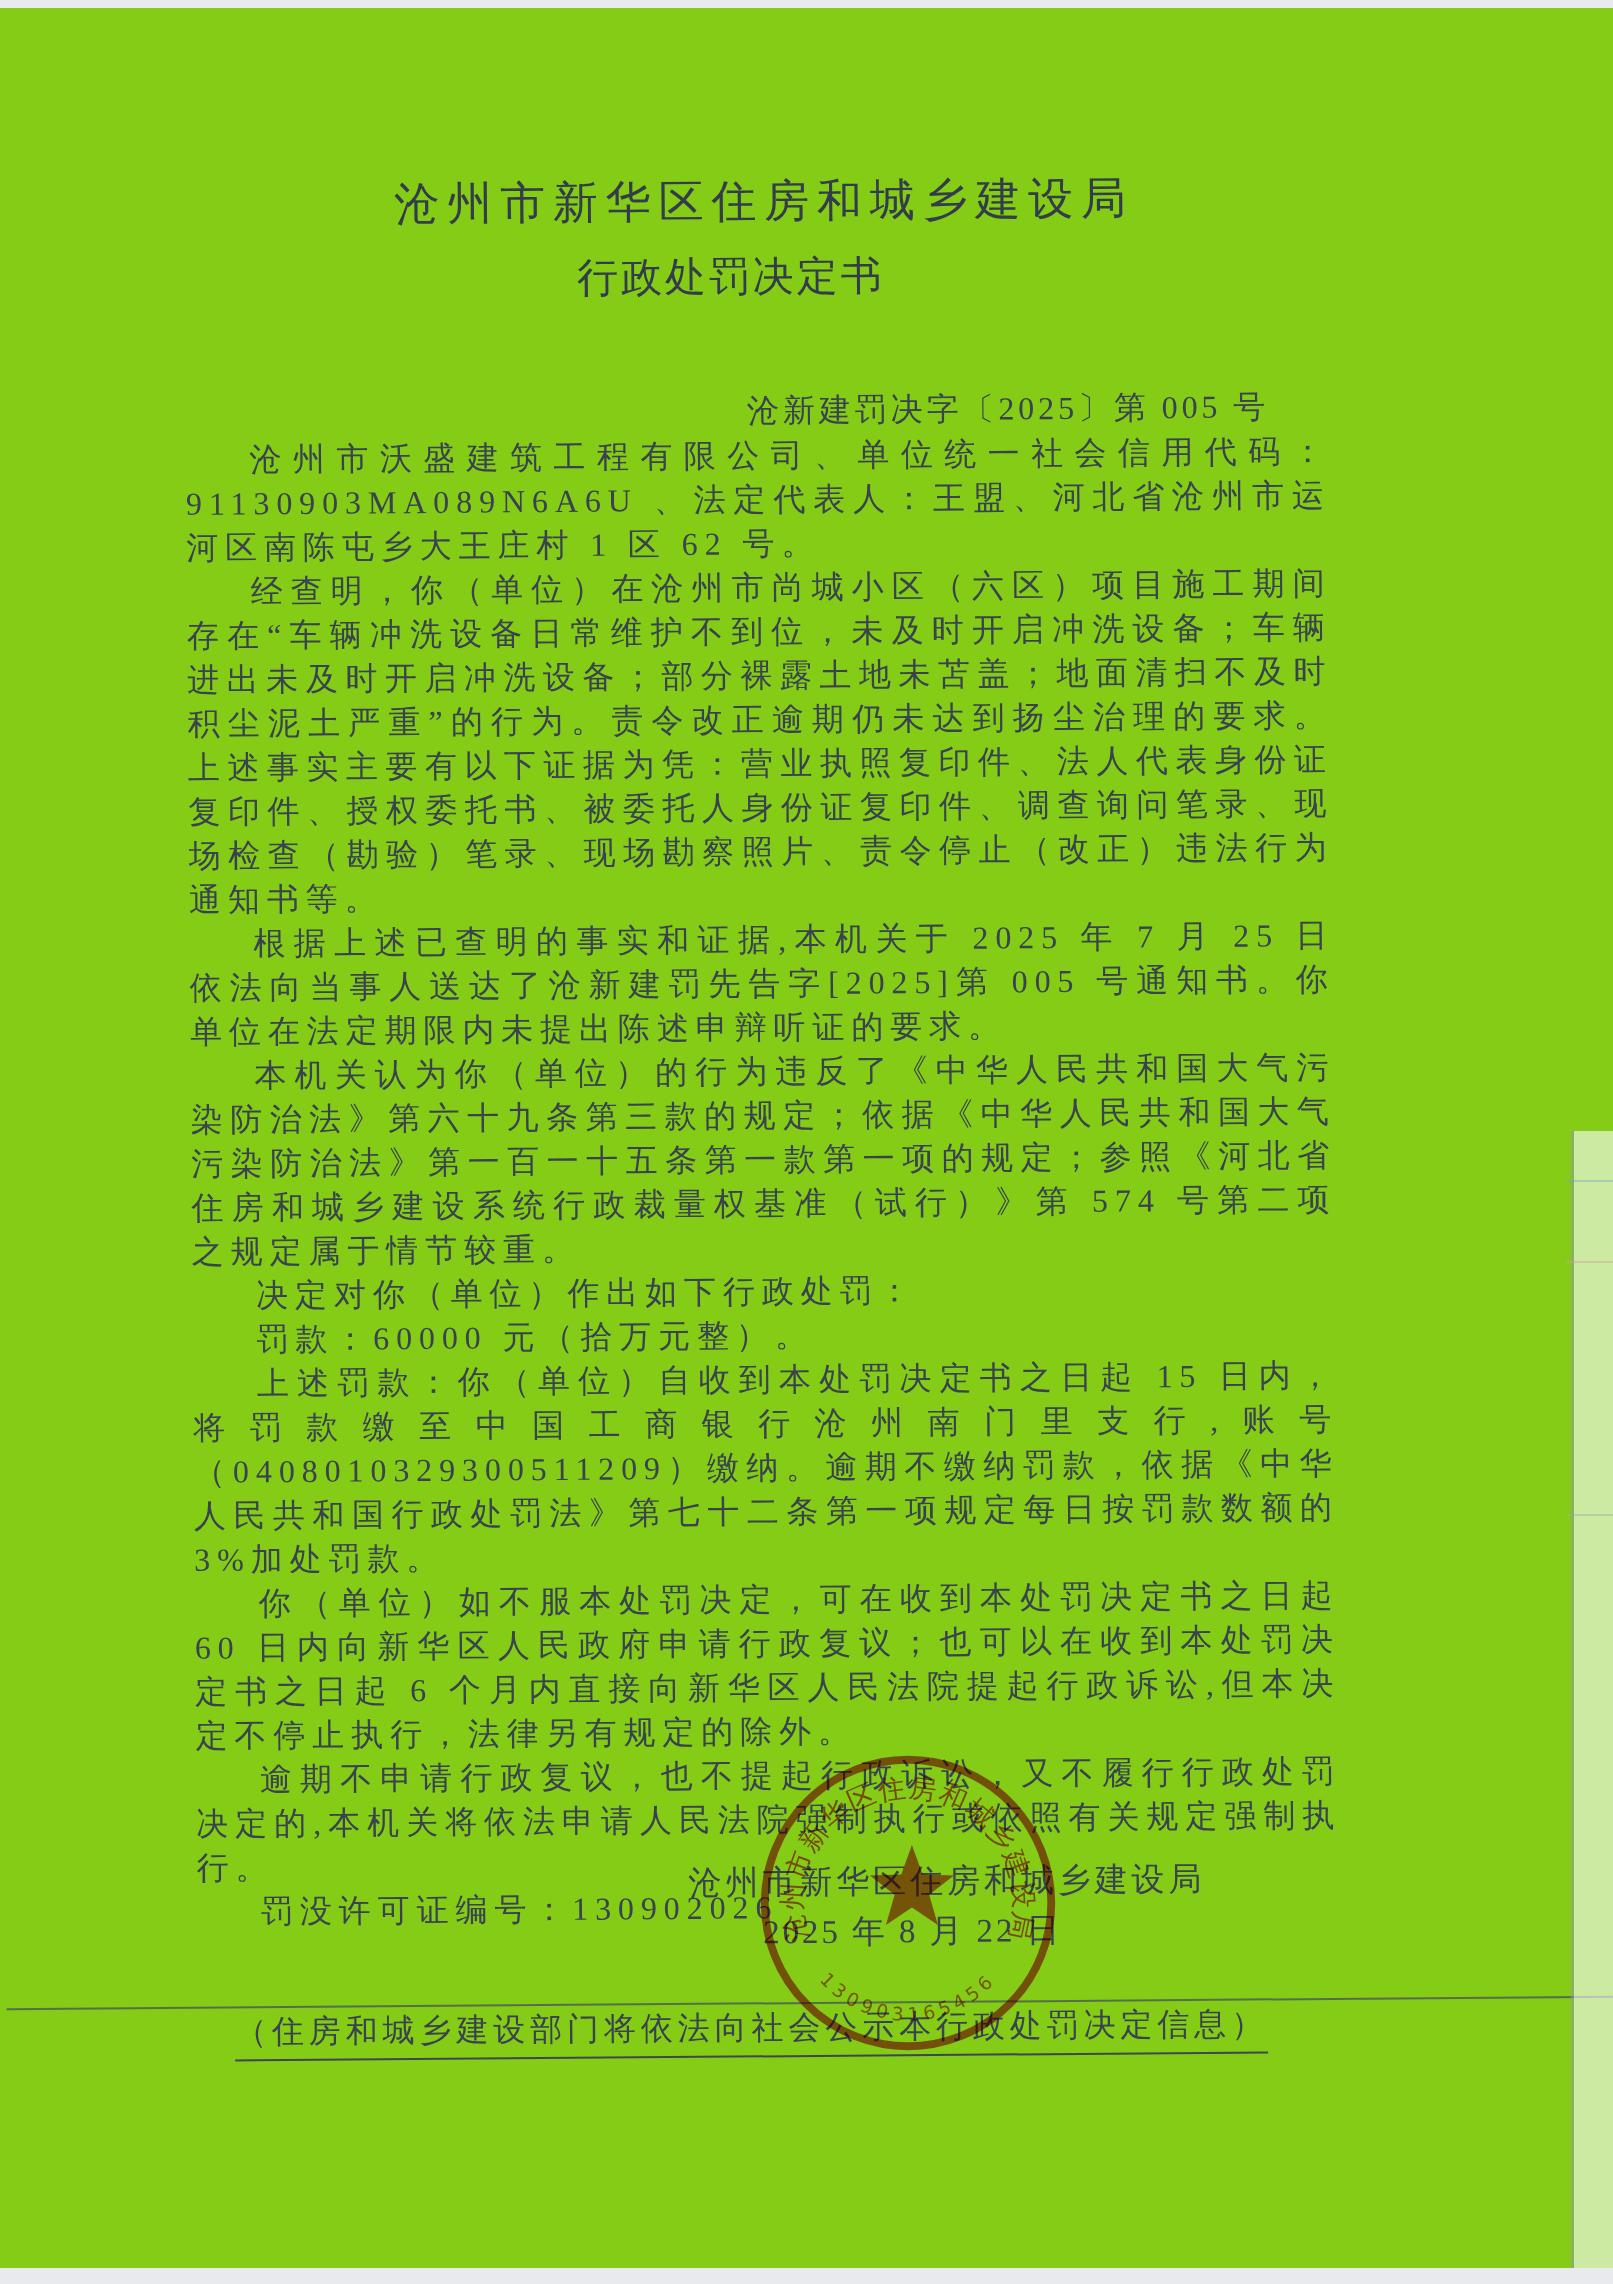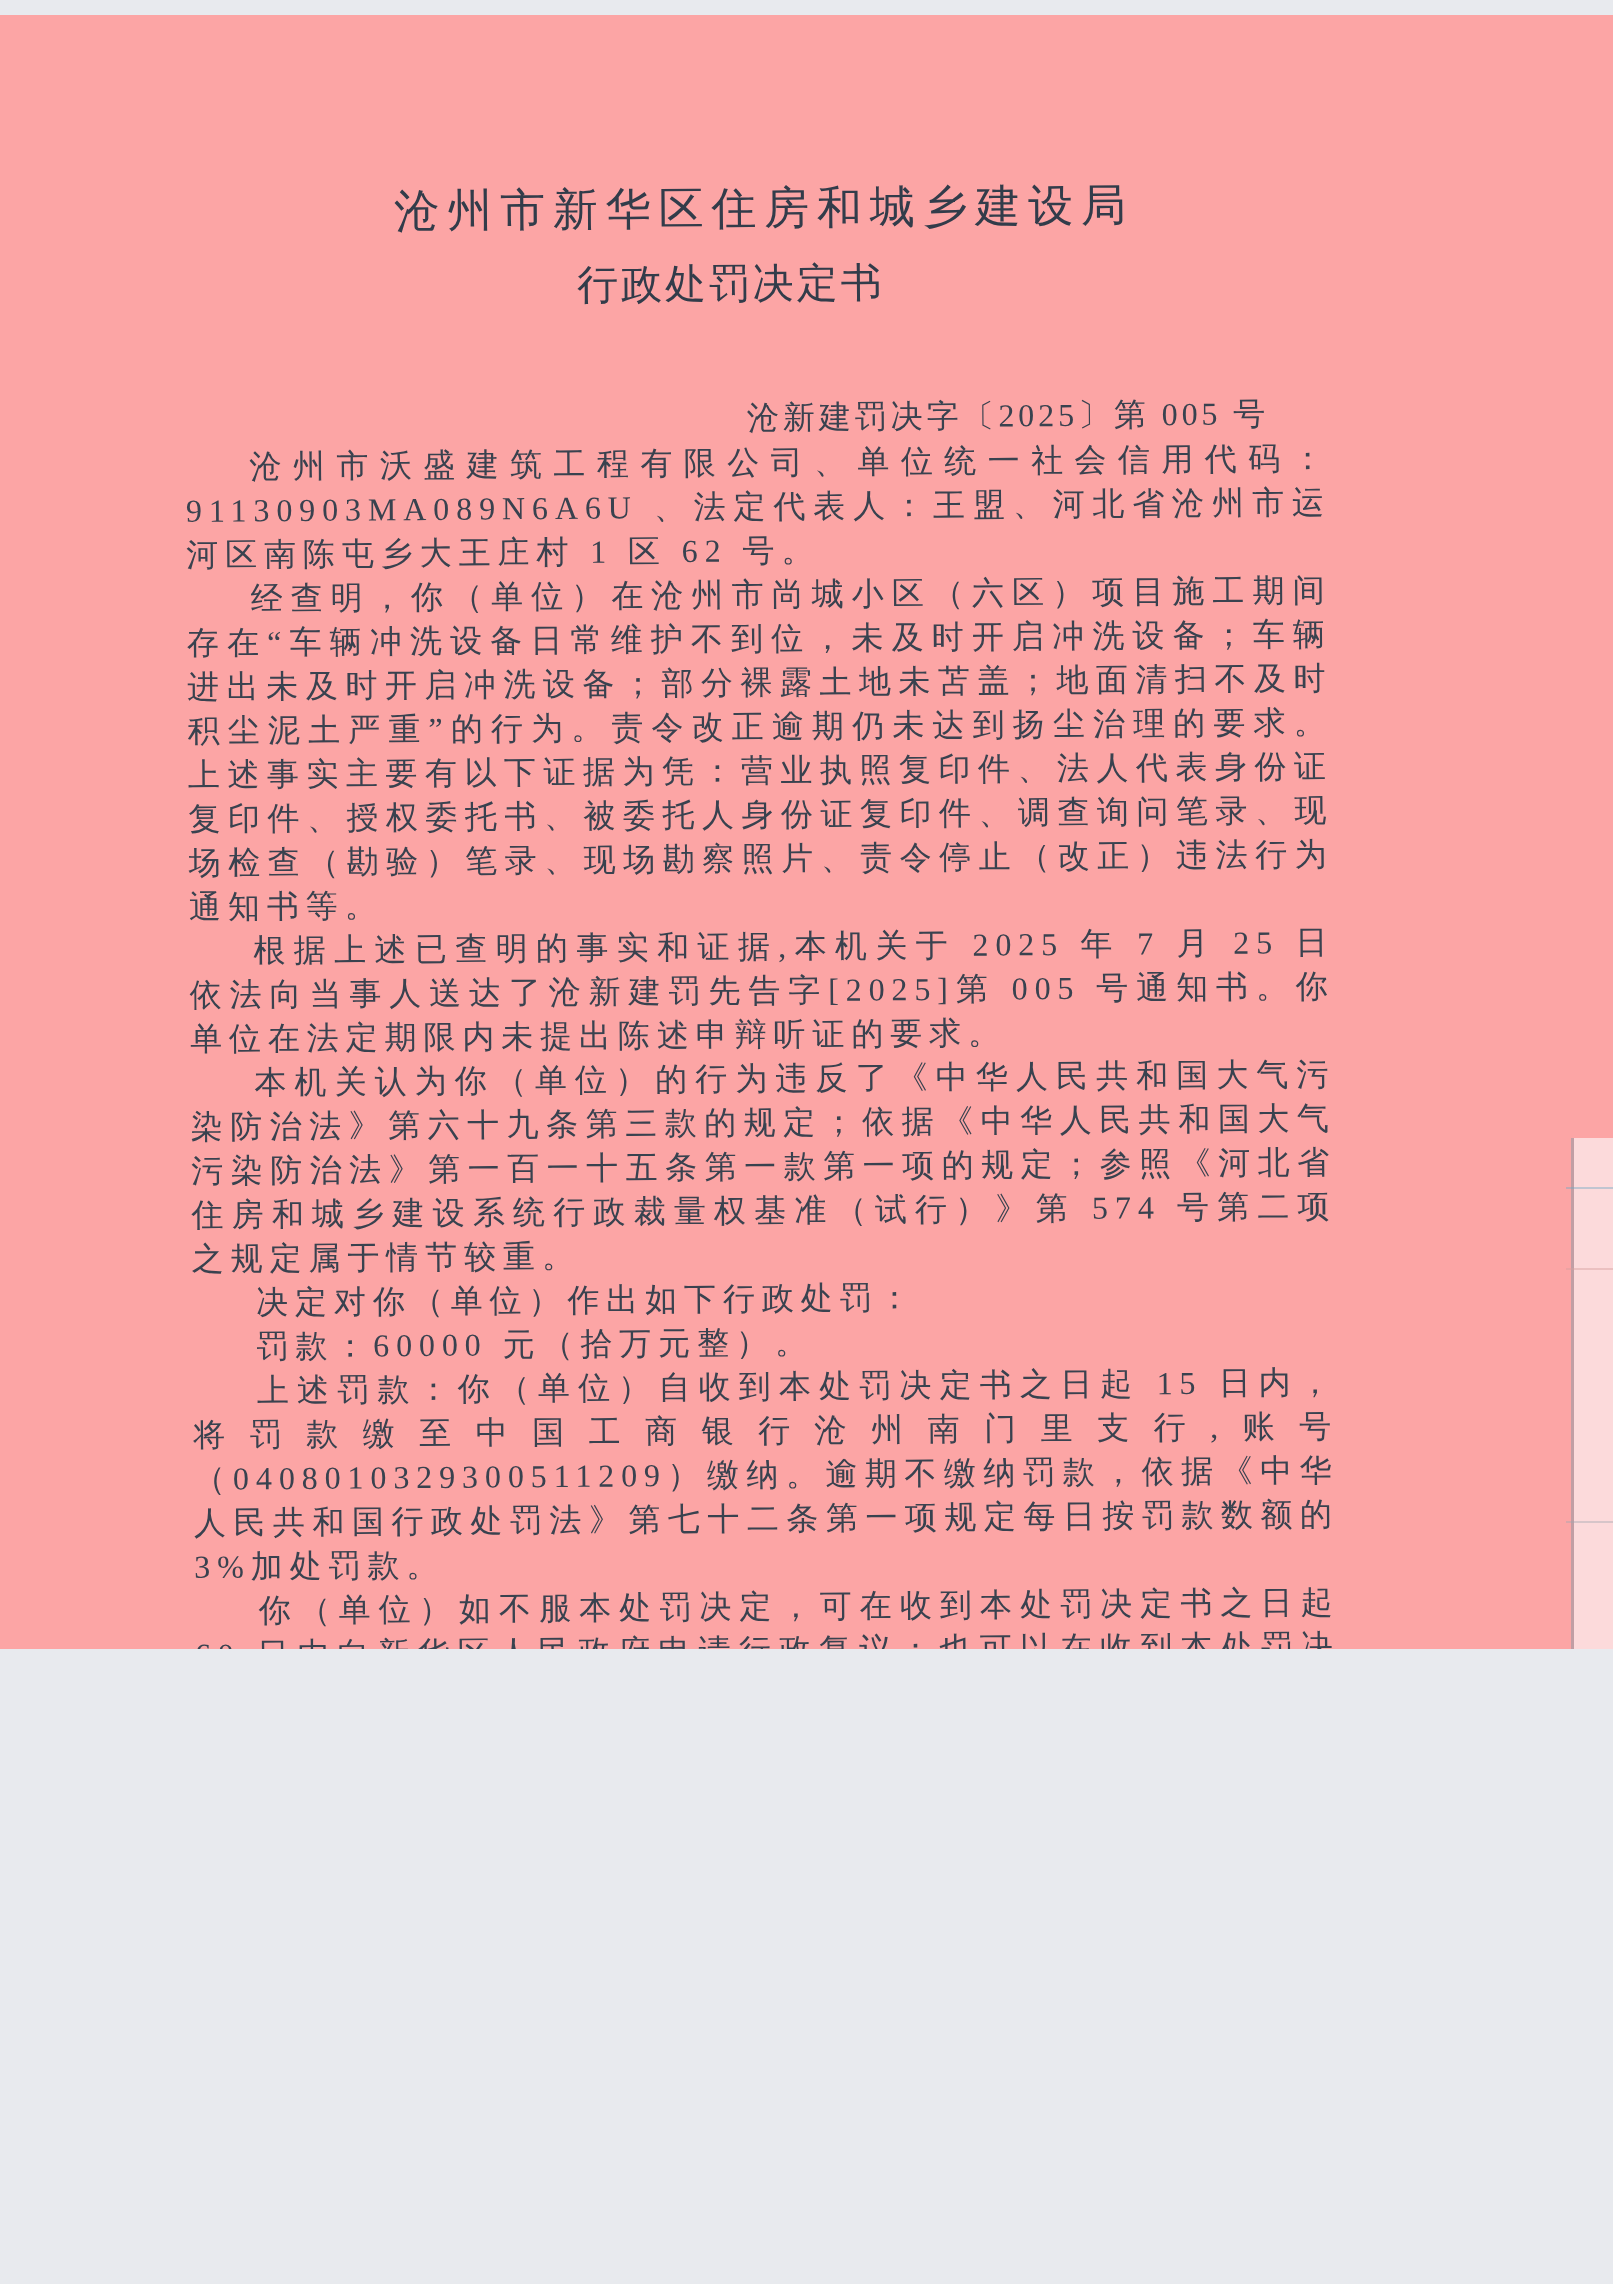--- a/index.html
+++ b/index.html
@@ -3,23 +3,23 @@
 <meta charset="utf-8">
 <style>
   html, body {
     margin: 0;
     padding: 0;
     background: #e8eaee;
   }
   .page {
     position: relative;
     width: 1613px;
-    height: 1634px;
-    margin: 15px auto;
-    background: #fca5a5;
+    height: 2260px;
+    margin: 8px auto;
+    background: #84cc16;
     overflow: hidden;
     font-family: "Liberation Serif", "DejaVu Serif", serif;
     color: #39424f;
   }
   
   .content {
     position: absolute;
     left: 0; top: 0;
     width: 1613px; height: 2285px;
     transform: rotate(-0.45deg);

